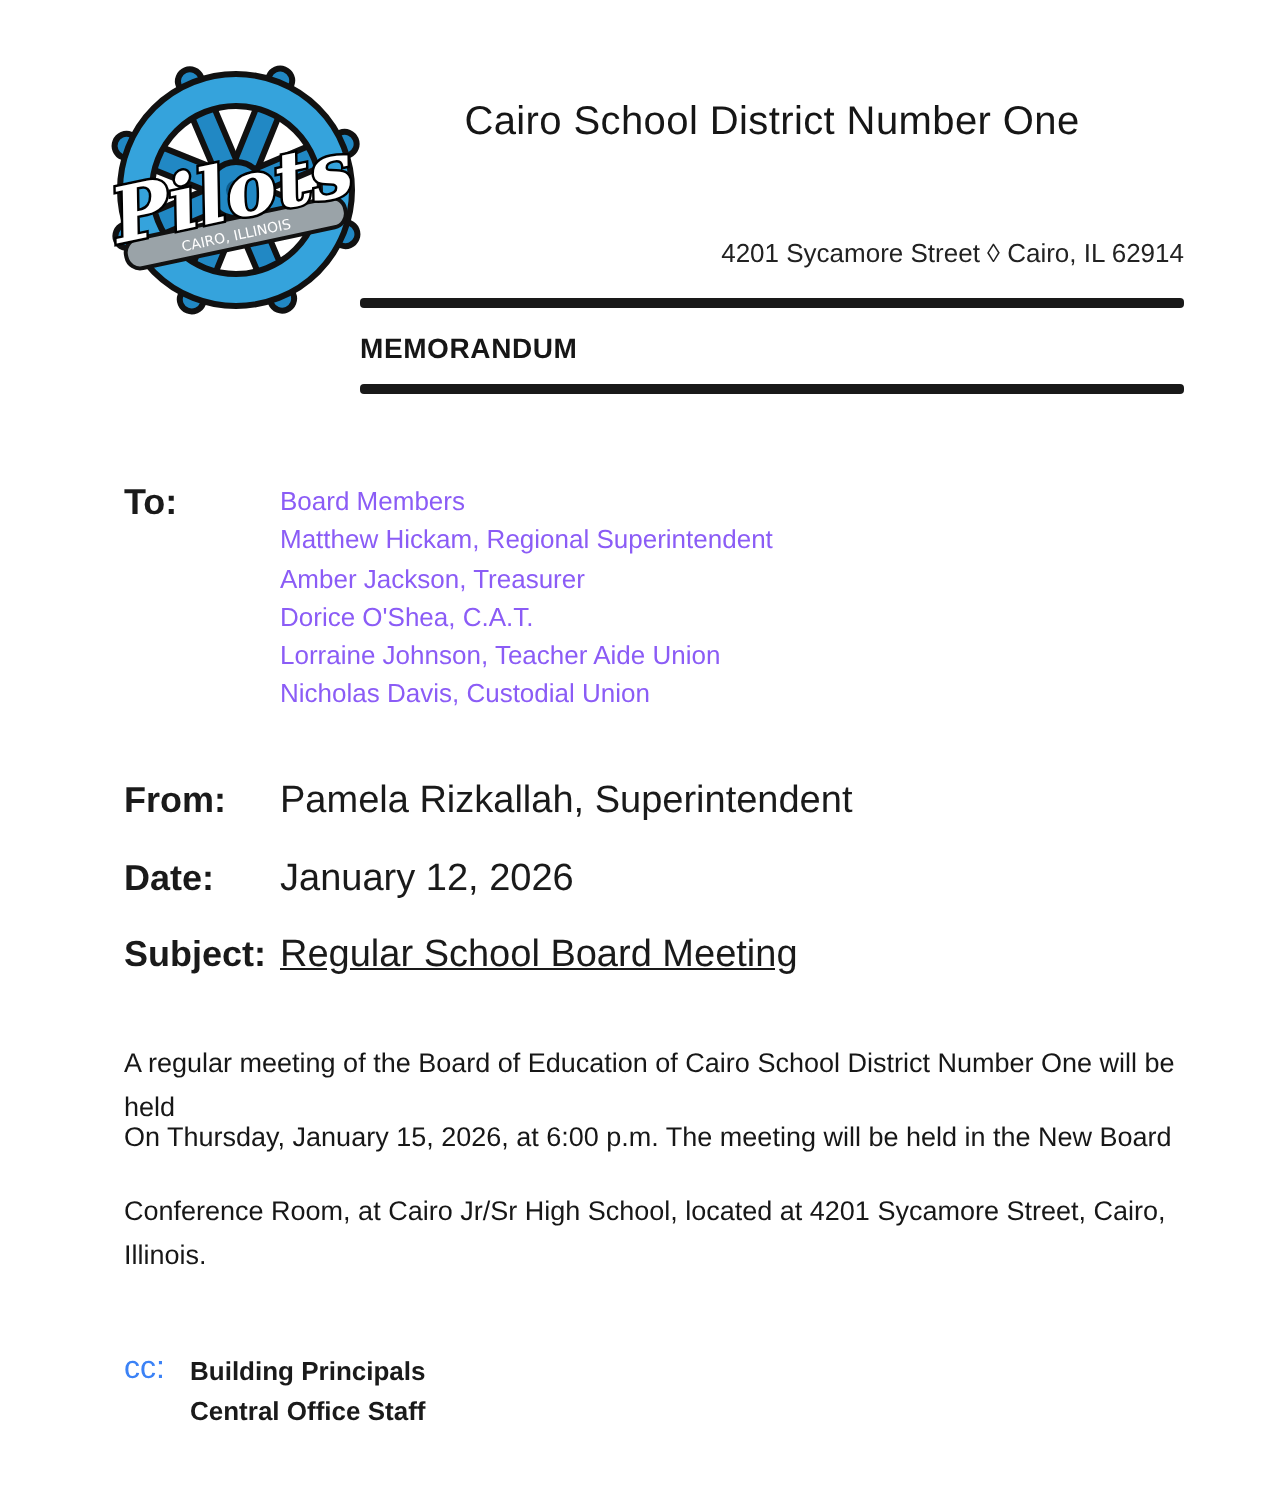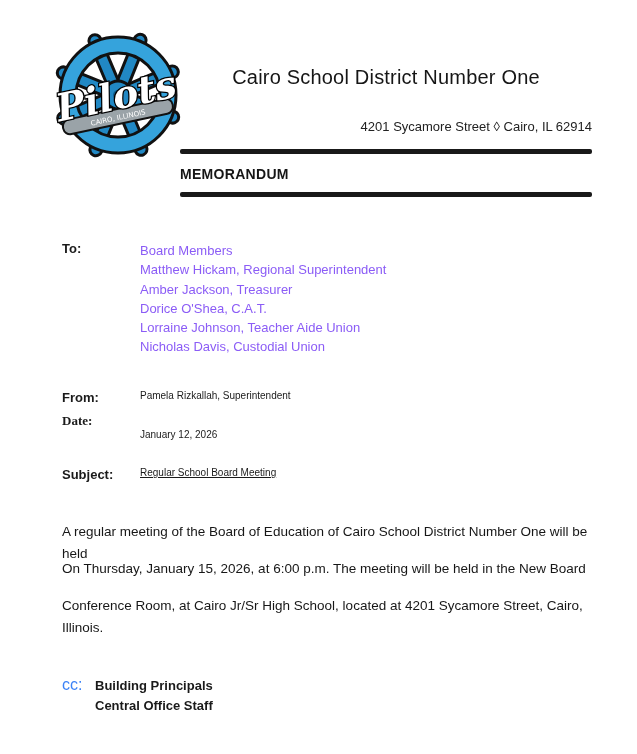--- a/index.html
+++ b/index.html
@@ -7,53 +7,53 @@
     position:relative;
     width:637px;height:754px;
     margin:0 auto;
     background:#ffffff;
     font-family:"Liberation Sans", sans-serif;
     color:#1c1c1c;
     overflow:hidden;
   }
   .logo{position:absolute;left:48px;top:24px;width:140px;height:142px;}
   .title{
-    position:absolute;left:180px;top:66px;width:412px;
+    position:absolute;left:180px;top:50px;width:412px;
     text-align:center;font-size:20px;color:#161616;letter-spacing:.2px;
   }
   .address{
     position:absolute;left:180px;top:119px;width:412px;
     text-align:right;font-size:13px;color:#222;
   }
   .rule{
     position:absolute;left:180px;width:412px;height:5px;
     background:#191919;border-radius:2px;
   }
   .rule1{top:149px;}
   .rule2{top:192px;}
   .memo-heading{
     position:absolute;left:180px;top:166px;width:412px;
     font-size:14px;font-weight:bold;color:#161616;
     letter-spacing:.3px;
   }
   .label{
     position:absolute;left:62px;
-    font-size:13px;font-weight:bold;color:#1a1a1a;
+    font-size:18px;font-weight:bold;color:#1a1a1a;
   }
   .value{
     position:absolute;left:140px;
-    font-size:10px;color:#1a1a1a;
+    font-size:19px;color:#1a1a1a;
   }
   .to-label{top:241px;}
   .to-lines{
     position:absolute;left:140px;top:241px;
     font-size:13px;line-height:19.3px;color:#8b5cf6;
   }
   .from-label{top:390px;} .from-value{top:390px;}
-  .date-label{top:413px;font-family:Liberation Serif, serif;}  .date-value{top:429px;}
+  .date-label{top:429px;}  .date-value{top:429px;}
   .subject-label{top:467px;} .subject-value{top:467px;text-decoration:underline;}
   .body-block{
     position:absolute;left:62px;top:521px;width:530px;
     font-size:13.5px;color:#171717;
   }
   .body-line{height:37px;line-height:22px;}
   .cc-label{
     position:absolute;left:62px;top:676px;
     font-size:16px;color:#3b82f6;
   }

